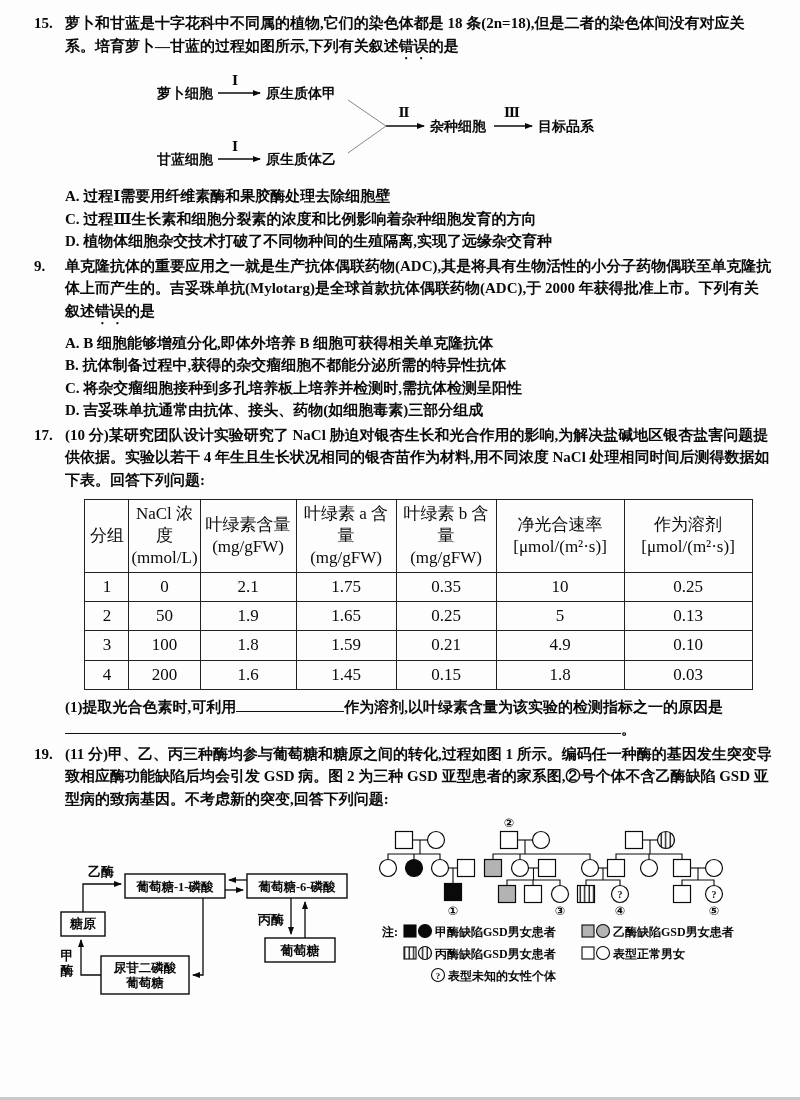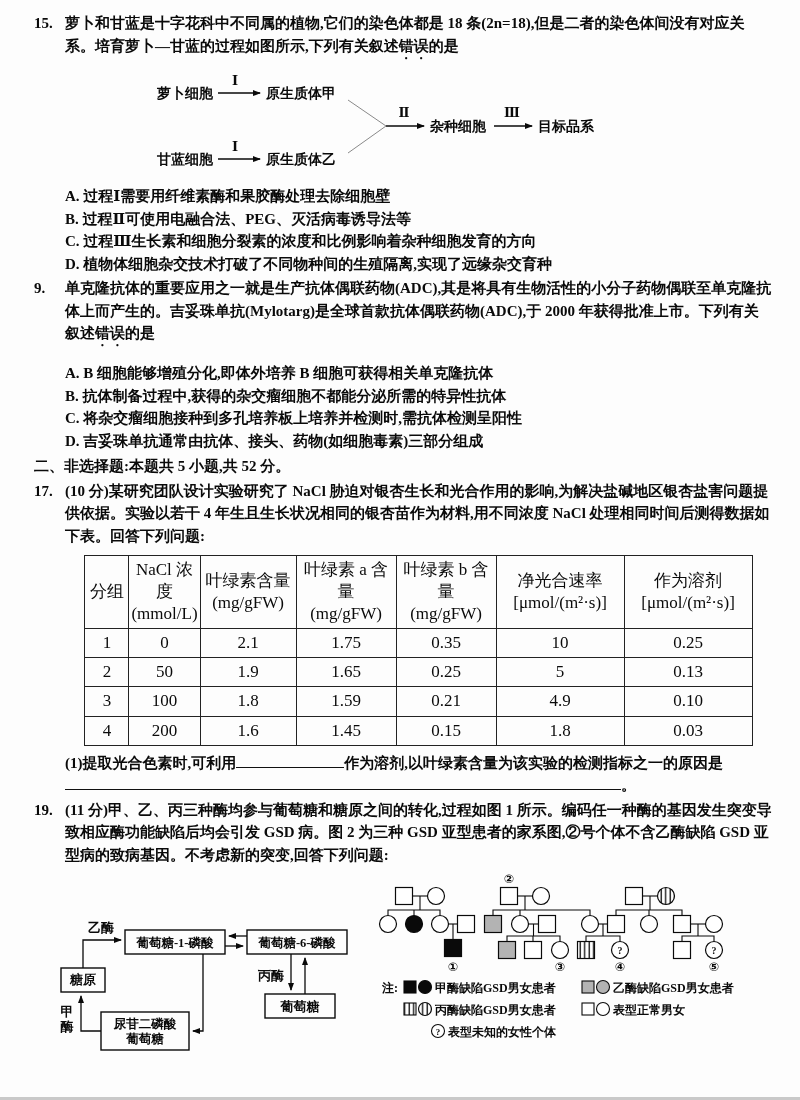--- a/index.html
+++ b/index.html
@@ -68,38 +68,36 @@
       <text x="114" y="95" font-size="14">原生质体乙</text>
       <text x="252" y="48" font-size="13" text-anchor="middle">Ⅱ</text>
       <text x="278" y="62" font-size="14">杂种细胞</text>
       <text x="360" y="48" font-size="13" text-anchor="middle">Ⅲ</text>
       <text x="386" y="62" font-size="14">目标品系</text>
     </svg>
   </div>
 
   <div class="opts">
     <div class="opt">A. 过程Ⅰ需要用纤维素酶和果胶酶处理去除细胞壁</div>
-    <div class="opt">B. 过程Ⅱ可使用电融合法、PEG、灭活病毒诱导法等</div>
     <div class="opt">C. 过程Ⅲ生长素和细胞分裂素的浓度和比例影响着杂种细胞发育的方向</div>
     <div class="opt">D. 植物体细胞杂交技术打破了不同物种间的生殖隔离,实现了远缘杂交育种</div>
   </div>
 
   <div class="question">
     <span class="qnum">9.</span>
     <div class="qtext"><span>单克隆抗体的重要应用之一就是生产抗体偶联药物(ADC),其是将具有生物活性的小分子药物偶联至单克隆抗体上而产生的。吉妥珠单抗(Mylotarg)是全球首款抗体偶联药物(ADC),于 2000 年获得批准上市。下列有关叙述</span><span class="emph">错误</span><span>的是</span></div>
   </div>
 
-  <div class="opts" style="margin-top:12px">
+  <div class="opts" style="margin-top:4px">
     <div class="opt">A. B 细胞能够增殖分化,即体外培养 B 细胞可获得相关单克隆抗体</div>
     <div class="opt">B. 抗体制备过程中,获得的杂交瘤细胞不都能分泌所需的特异性抗体</div>
     <div class="opt">C. 将杂交瘤细胞接种到多孔培养板上培养并检测时,需抗体检测呈阳性</div>
     <div class="opt">D. 吉妥珠单抗通常由抗体、接头、药物(如细胞毒素)三部分组成</div>
   </div>
 
-  <div class="section-head">二、非选择题:本题共 5 小题,共 52 分。</div>
 
   <div class="question">
     <span class="qnum">17.</span>
     <div class="qtext">(10 分)某研究团队设计实验研究了 NaCl 胁迫对银杏生长和光合作用的影响,为解决盐碱地区银杏盐害问题提供依据。实验以若干 4 年生且生长状况相同的银杏苗作为材料,用不同浓度 NaCl 处理相同时间后测得数据如下表。回答下列问题:</div>
 
     <table class="q17">
       <colgroup>
           <col style="width:44px">
           <col style="width:64px">
           <col style="width:96px">

